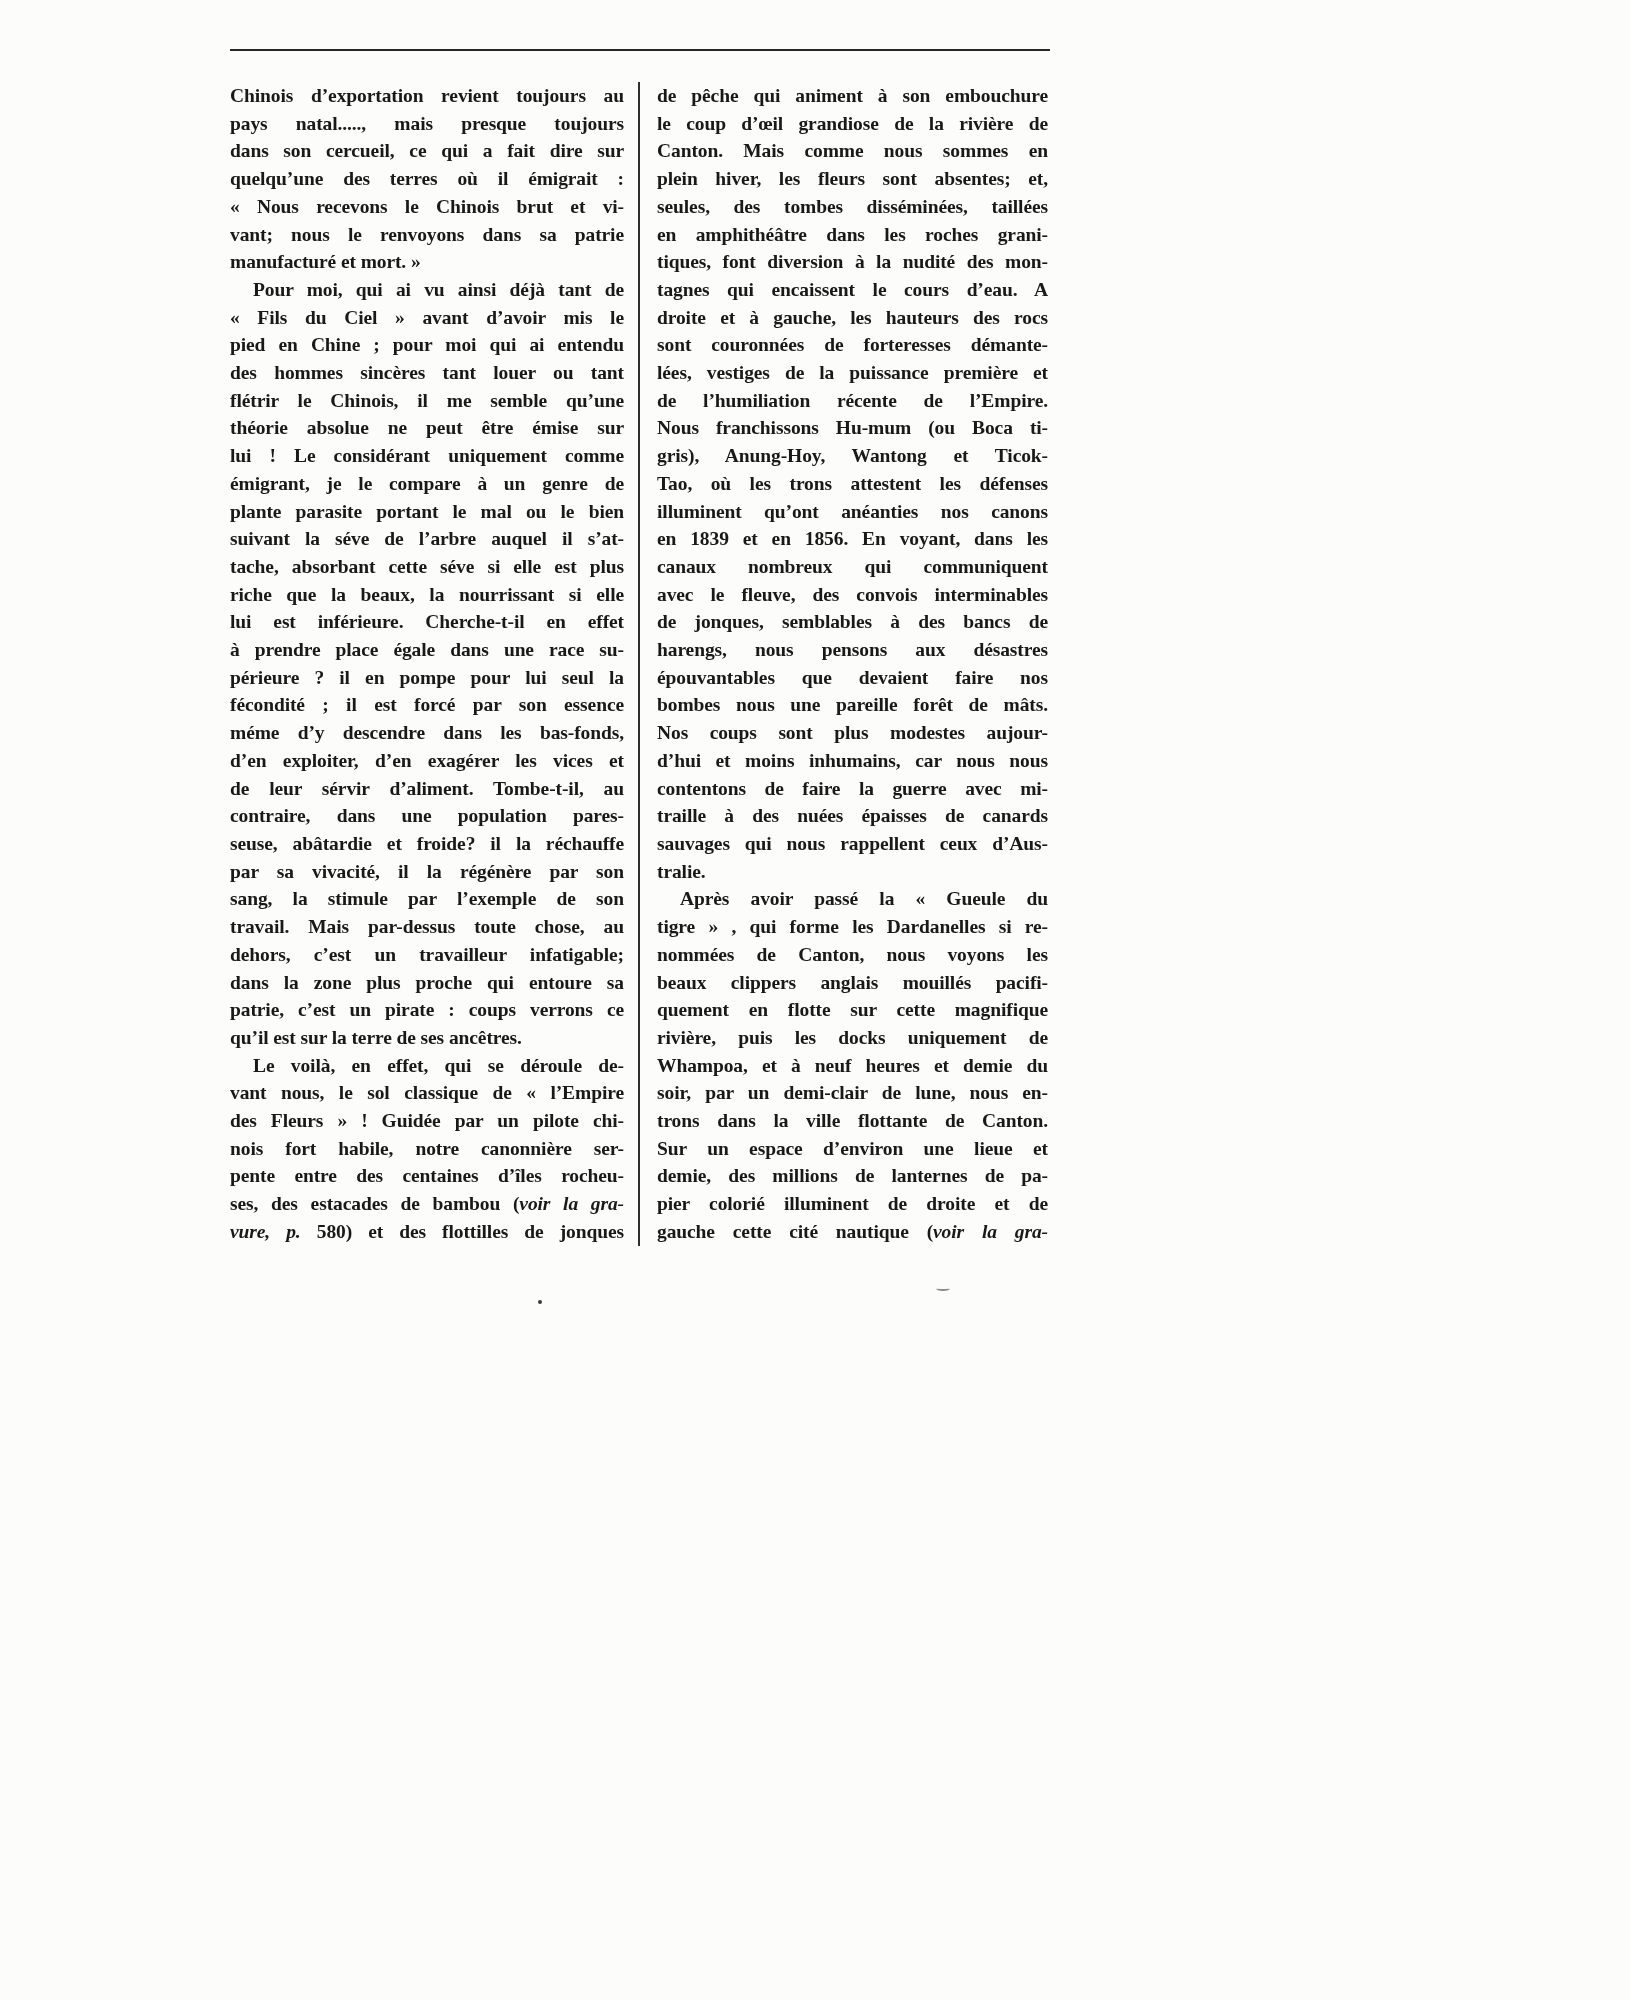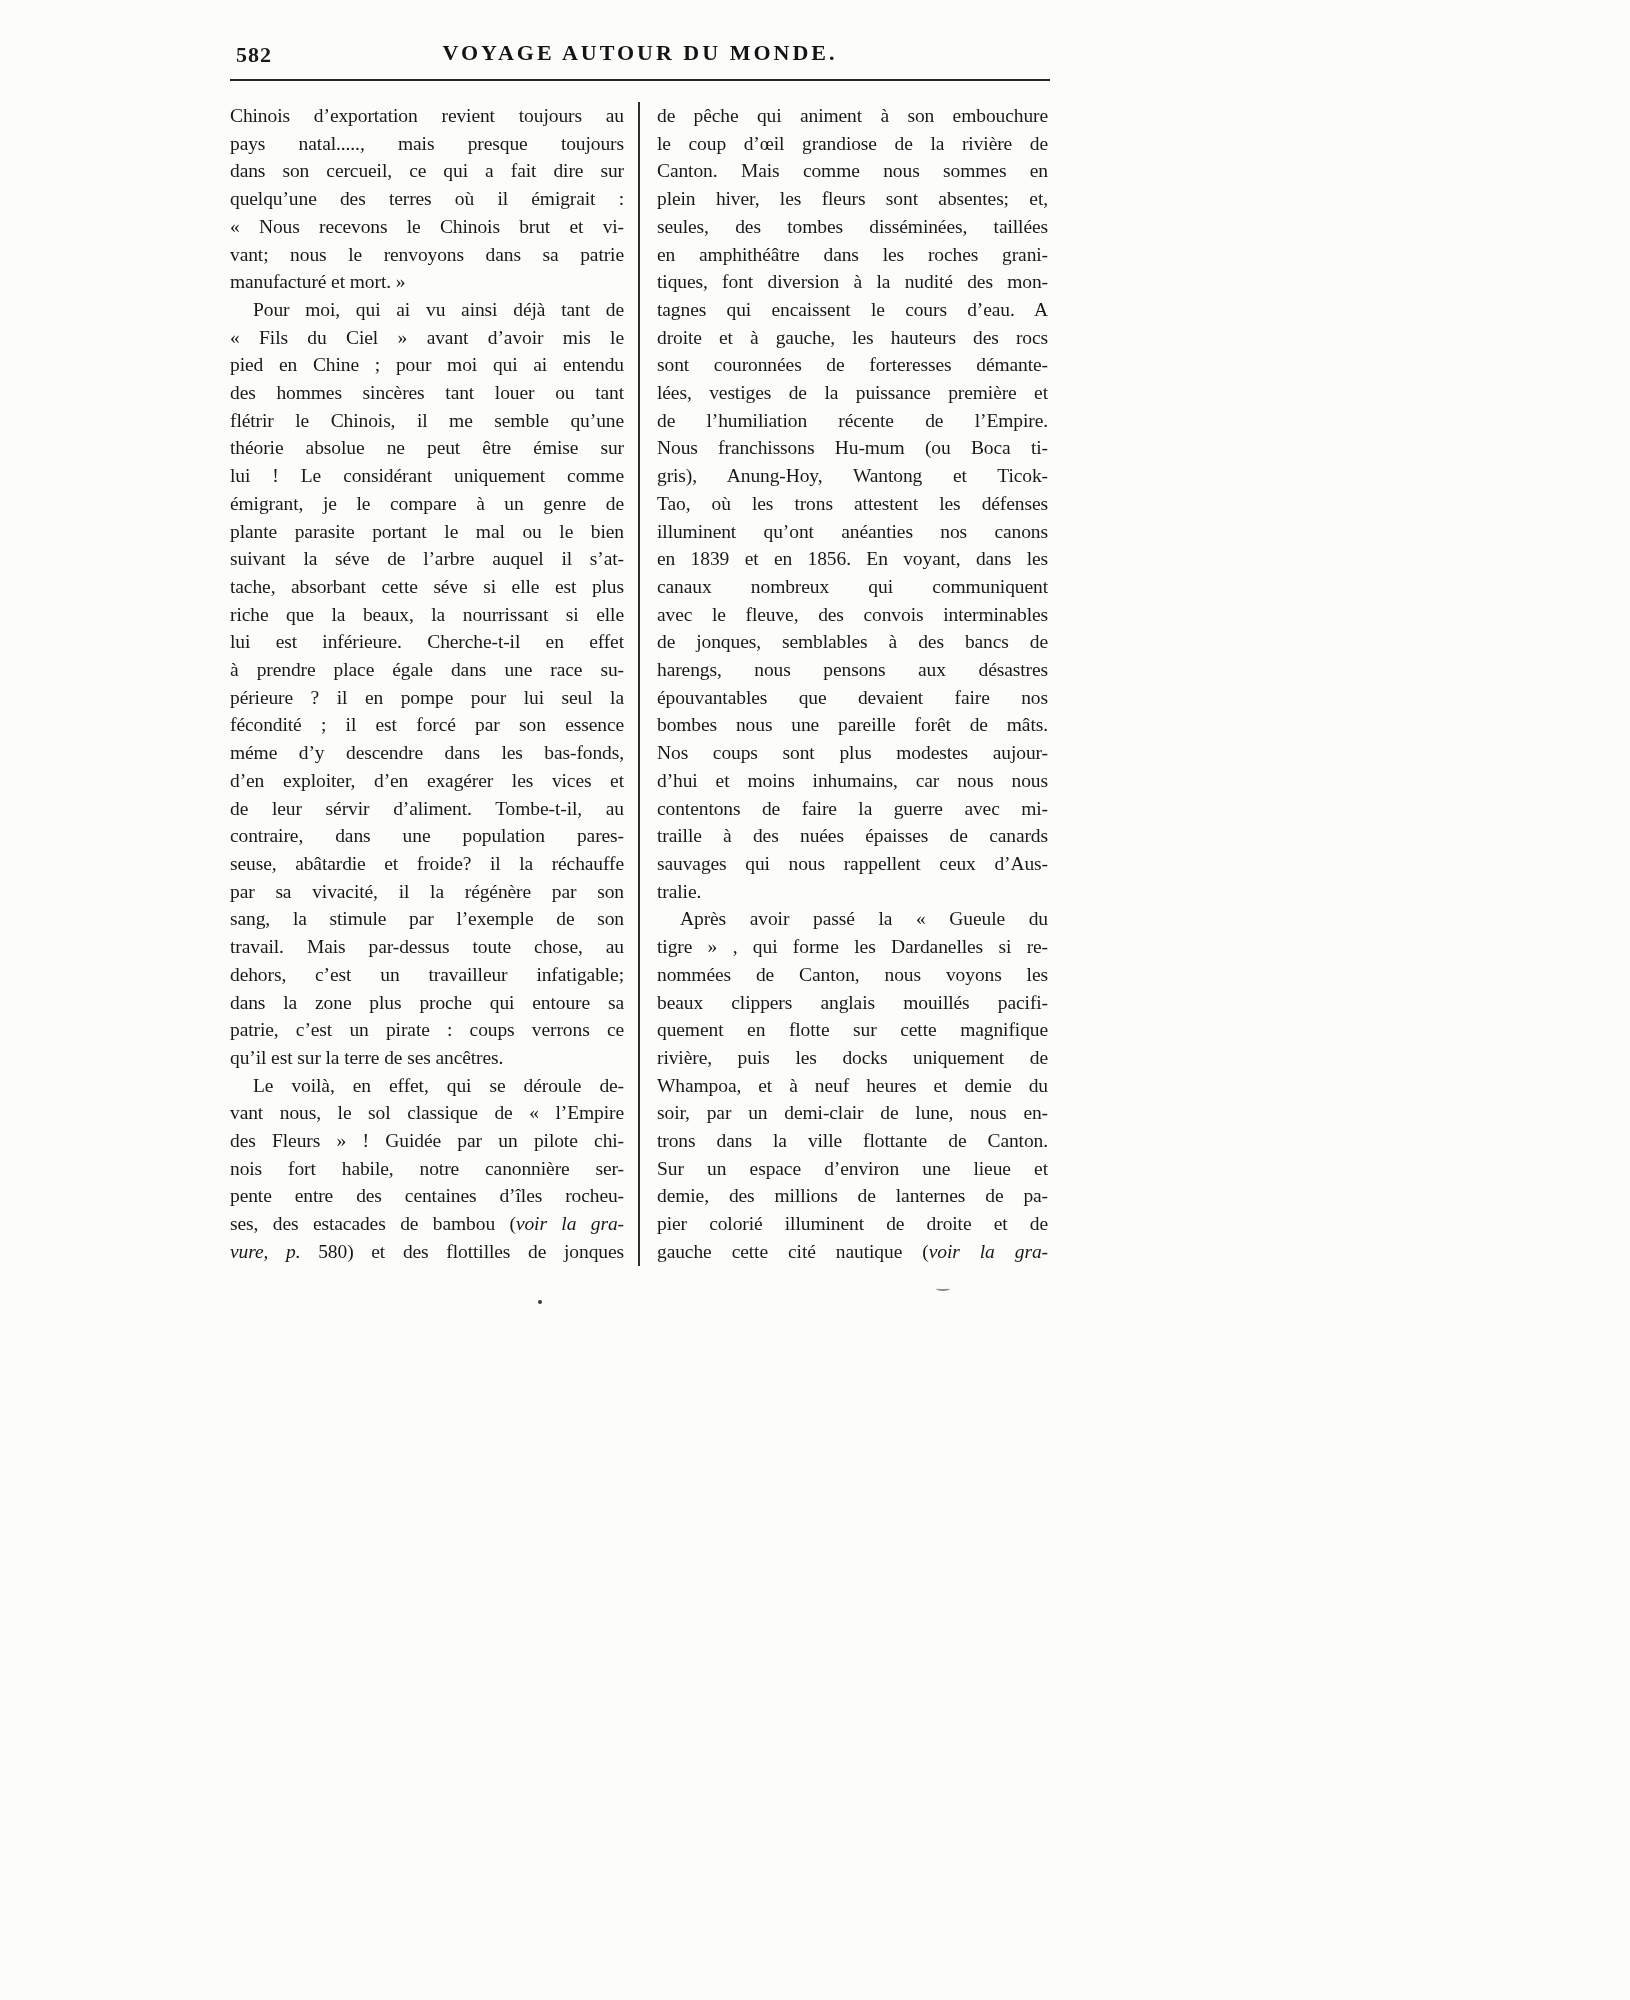--- a/index.html
+++ b/index.html
@@ -16,21 +16,21 @@
   .page-number {
     position:absolute; left:6px; top:2px;
     font-size:22px; font-weight:bold; letter-spacing:1px; color:#1a1a1a;
   }
   .running-title {
     display:block; text-align:center;
     font-size:22px; font-weight:bold; letter-spacing:3px; color:#141414;
   }
   .header-rule { margin-top:9px; height:2px; background:#262626; }
 
-  .columns { display:flex; margin-top:21px; }
+  .columns { display:flex; margin-top:31px;font-weight:bold; }
   .col-left { width:394px; }
   .col-divider { width:2px; background:#2e2e2e; margin-left:14px; }
   .col-right { width:391px; margin-left:17px; }
 
   .paragraph { margin:0; }
   .line {
     font-size:19.5px;
     line-height:27.7px;
     color:#191919;
     text-align:justify;
@@ -51,24 +51,20 @@
     width:14px; height:5px;
     border-bottom:2px solid #8a8a8a; border-radius:50%;
   }
 </style>
 </head>
 <body>
 
 <div class="page">
   <div class="content">
 
-    <header class="page-header">
-      <span class="page-number">582</span>
-      <span class="running-title">VOYAGE AUTOUR DU MONDE.</span>
-    </header>
 
     <div class="header-rule"></div>
 
     <div class="columns">
       <div class="col-left">
           <div class="paragraph">
             <div class="line"><span>Chinois d’exportation revient toujours au</span></div>
             <div class="line"><span>pays natal....., mais presque toujours</span></div>
             <div class="line"><span>dans son cercueil, ce qui a fait dire sur</span></div>
             <div class="line"><span>quelqu’une des terres où il émigrait :</span></div>

